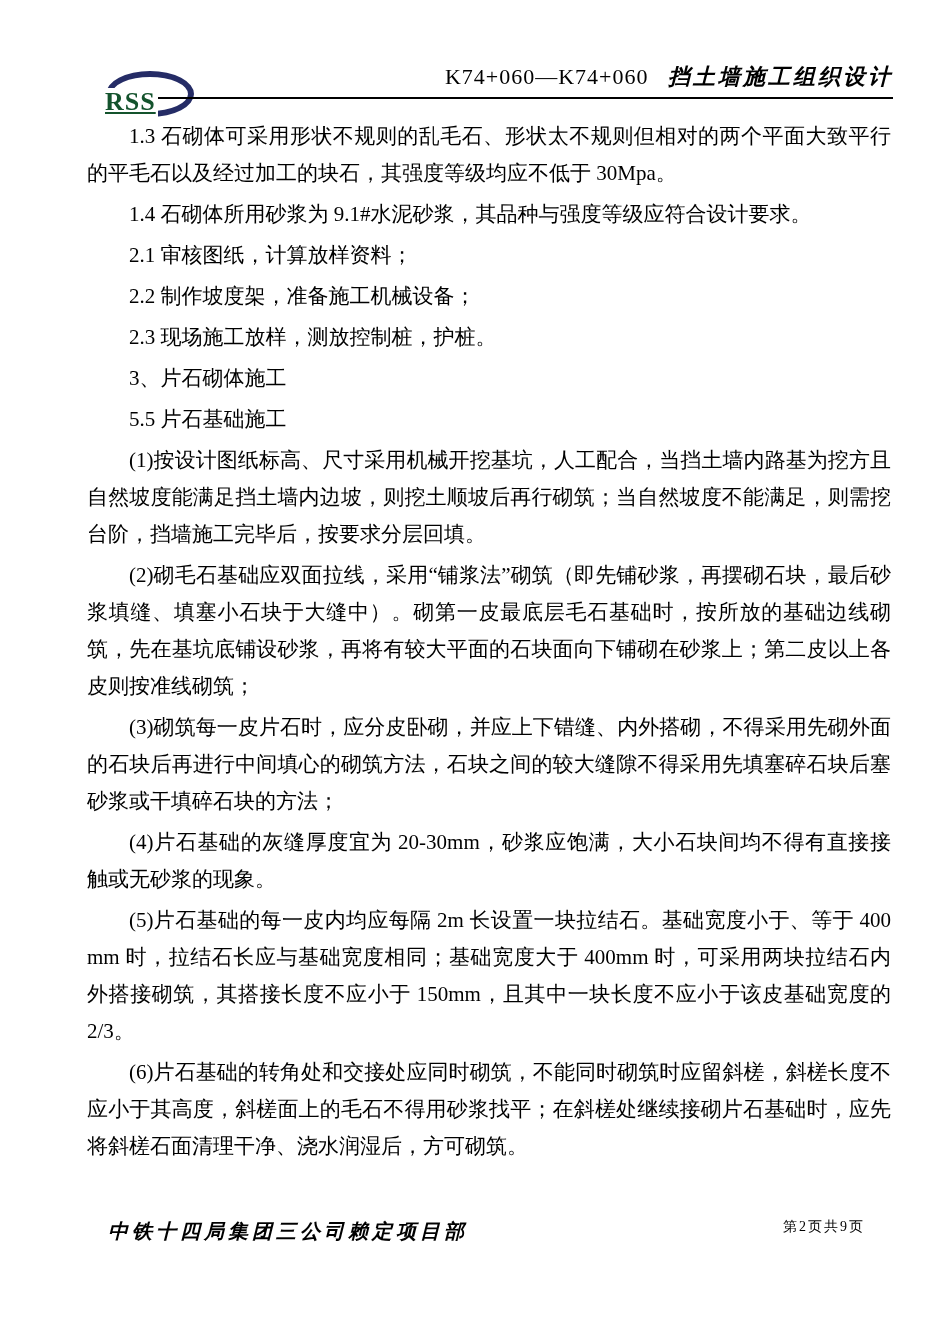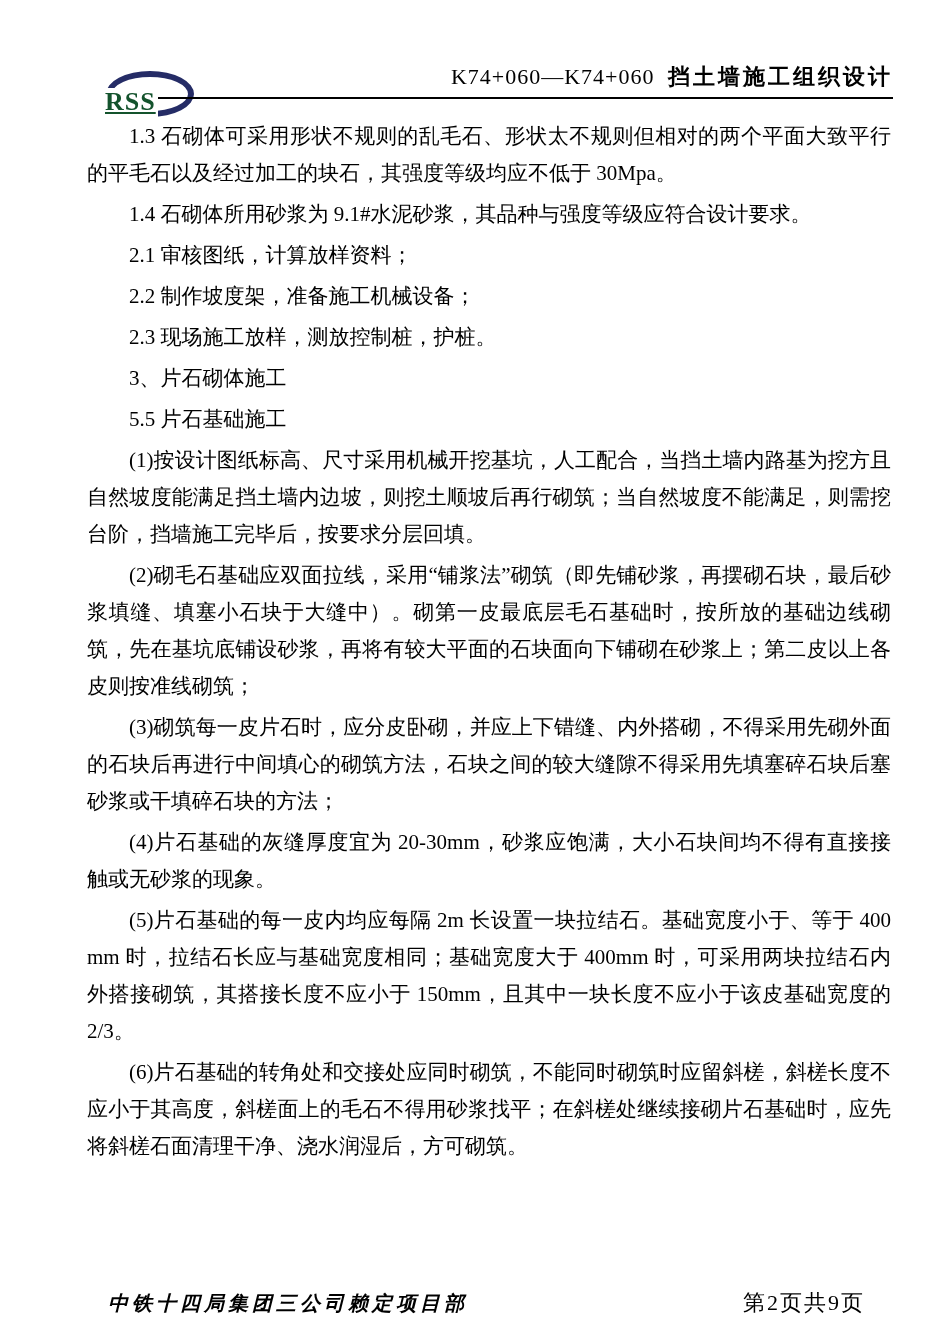--- a/index.html
+++ b/index.html
@@ -39,43 +39,43 @@
     position:absolute; top:97px; left:158px; right:57px;
     height:2px; background:#000000; z-index:1;
   }
   .header-title {
     position:absolute; top:62px; right:57px;
     white-space:nowrap; z-index:2;
     font-size:22px;
   }
   .header-title .code { letter-spacing:1px; }
   .header-title .cn {
-    font-weight:700; 
-    letter-spacing:3px; margin-left:8px;
+    font-weight:700; font-style:italic;
+    letter-spacing:3px; margin-left:14px;
   }
 
   
   .doc-body {
     position:absolute; left:83px; top:114px; width:812px;
     font-size:21px; line-height:37px;
     text-align:justify;
     word-break:break-all;
   }
   .doc-body p { text-indent:2em; margin:4px; }
 
   
   .page-footer {
-    position:absolute; left:108px; right:85px; top:1288px;
-    display:flex; justify-content:space-between; align-items:center;
+    position:absolute; left:108px; right:85px; top:1218px;
+    display:flex; justify-content:space-between; align-items:flex-start;
   }
   .footer-left {
     font-weight:700; font-style:italic;
     font-size:20px; letter-spacing:4px;
   }
-  .footer-right { font-size:22px; letter-spacing:2px; }
+  .footer-right { font-size:14px; letter-spacing:2px; }
 </style>
 </head>
 <body>
 
 <div class="page">
 
   <header>
     <div class="logo">
       <span class="logo-ellipse" style="border-color: rgb(37, 44, 102);"></span>
       <span class="logo-text" style="color: #14532d;">RSS</span>

